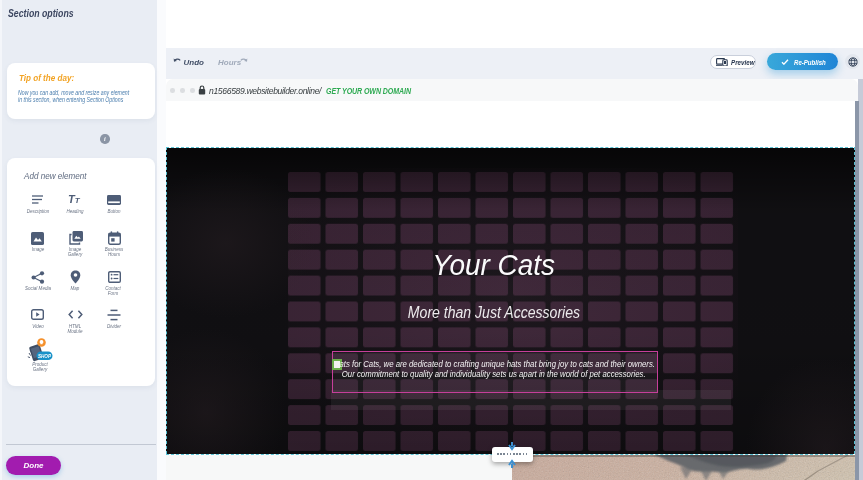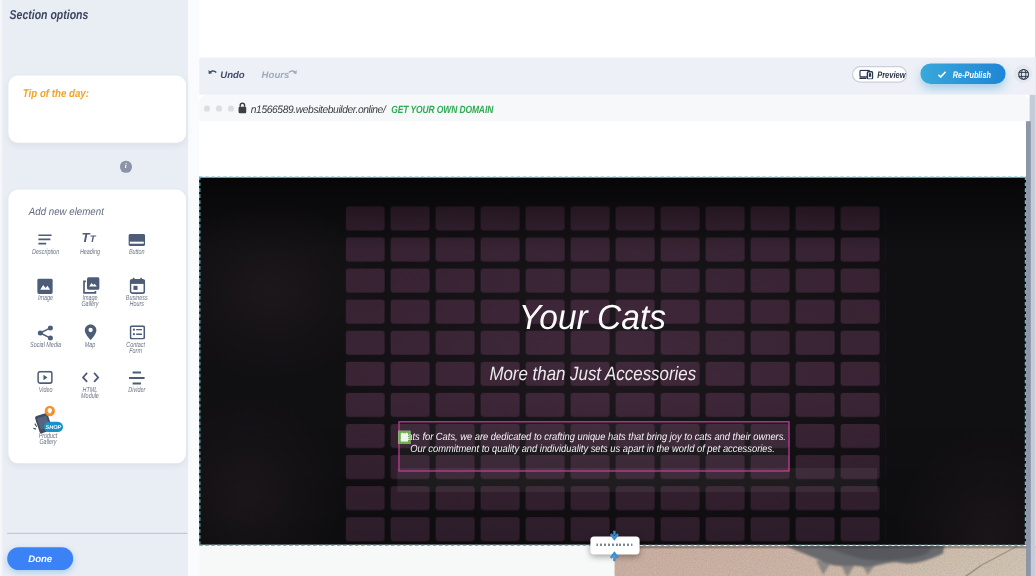--- a/index.html
+++ b/index.html
@@ -21,21 +21,21 @@
   #tipbody { left:18px; top:88.5px; width:140px; font-size:7.6px; line-height:7.8px; color:#4a7dad; }
   .tl { display:inline-block; white-space:nowrap; transform-origin:center top; }
   #editpill { left:7px; top:127px; width:87px; height:22.5px; border-radius:12px; background:#2d8ed7; box-shadow:0 3px 6px rgba(45,142,215,.35); }
   #editpill span { position:absolute; left:10.7px; top:7px; font-size:7.3px; font-weight:bold; color:#fff; transform:scaleX(0.65); transform-origin:left top; white-space:nowrap; }
   #infoc { left:100px; top:134px; width:9.5px; height:9.5px; border-radius:50%; background:#8b95a5; color:#fff; font-size:6px; font-weight:bold; text-align:center; line-height:10px; font-family:"Liberation Serif",serif; }
   #addcard { left:7px; top:158px; width:148px; height:228px; }
   #addlabel { left:23.7px; top:170.5px; font-size:8.8px; color:#5f6b80; transform:scaleX(0.92); transform-origin:left top; white-space:nowrap;}
   .iclbl { position:absolute; width:44px; text-align:center; font-size:6.2px; line-height:5.3px; color:#6b7485; transform:scaleX(0.73); }
   
   #sbline { left:6px; top:444px; width:150px; height:1px; background:#c2c8d3; }
-  #donepill { left:6px; top:456px; width:55px; height:19px; border-radius:10px; background:#3b82f6; color:#fff; font-size:8px; font-weight:bold; text-align:center; line-height:19px; box-shadow:0 2px 5px rgba(45,142,215,.35);}
+  #donepill { left:6px; top:456px; width:55px; height:19px; border-radius:10px; background:#a21caf; color:#fff; font-size:8px; font-weight:bold; text-align:center; line-height:19px; box-shadow:0 2px 5px rgba(45,142,215,.35);}
 
   
   #main { left:166px; top:0; width:697px; height:480px; background:#fff;margin-top:48px; }
   #toolbar { left:0; top:0; width:697px; height:31px; background:#edf0f6; }
   .tbtxt { font-size:8px; font-weight:bold; }
   #chrome { left:0; top:31px; width:692px; height:22px; background:#f7f8f9; border-radius:7px 7px 0 0; }
   .dot { position:absolute; top:9px; width:4.5px; height:4.5px; border-radius:50%; background:#dcdee1; }
   #urltxt { position:absolute; left:43px; top:6.5px; font-size:9px; color:#3a4043; letter-spacing:-0.35px; }
   #getdom { position:absolute; left:160px; top:6.5px; font-size:8.8px; font-weight:bold; color:#2faa53; letter-spacing:-0.1px; }
 
@@ -61,20 +61,21 @@
 </head>
 <body>
 <div id="stage">
 
   <div id="sidebar" class="abs"></div>
   <div class="abs" style="left:0;top:0;width:2px;height:480px;background:#f4f6fa;"></div>
   <div id="gapstrip" class="abs"></div>
   <div class="abs sb-title">Section options</div>
   <div id="tipcard" class="abs card"></div>
   <div id="tiptitle" class="abs">Tip of the day:</div>
+  <div id="tipbody" class="abs"><span class="tl" id="tip1" style="transform:scaleX(0.686);transform-origin:left top;">Now you can add, move and resize any element</span><br><span class="tl" id="tip2" style="transform:scaleX(0.685);transform-origin:left top;">in this section, when entering Section Options</span></div>
   <div id="infoc" class="abs">i</div>
   <div id="addcard" class="abs card"></div>
   <div id="addlabel" class="abs">Add new element</div>
   <div id="icons" class="abs" style="left:0;top:0;">
 
     <svg class="abs" style="left:31px;top:194px" width="13" height="11" viewBox="0 0 13 11">
         <line x1="1" y1="2" x2="12" y2="2" stroke="#4e5d77" stroke-width="1.3"></line>
         <line x1="1" y1="5.5" x2="11" y2="5.5" stroke="#4e5d77" stroke-width="1.3"></line>
         <line x1="1" y1="9" x2="7.5" y2="9" stroke="#4e5d77" stroke-width="1.3"></line>
       </svg>

